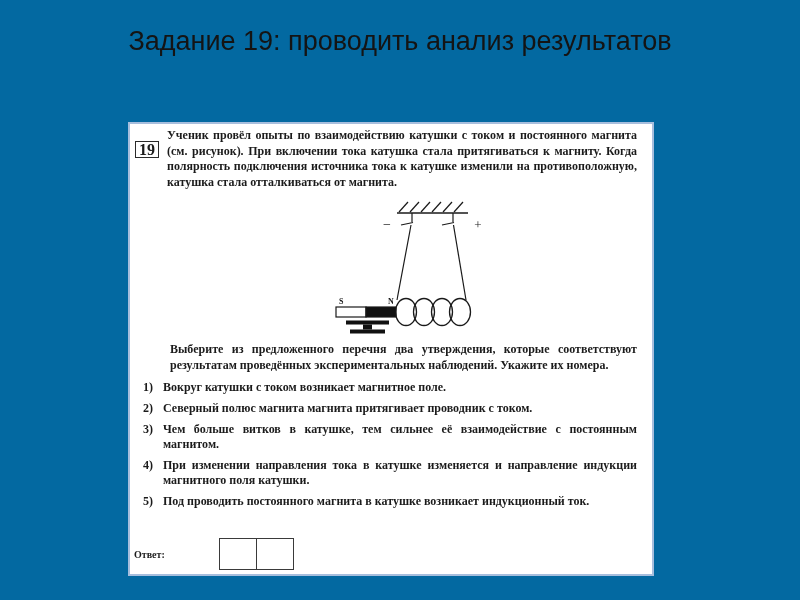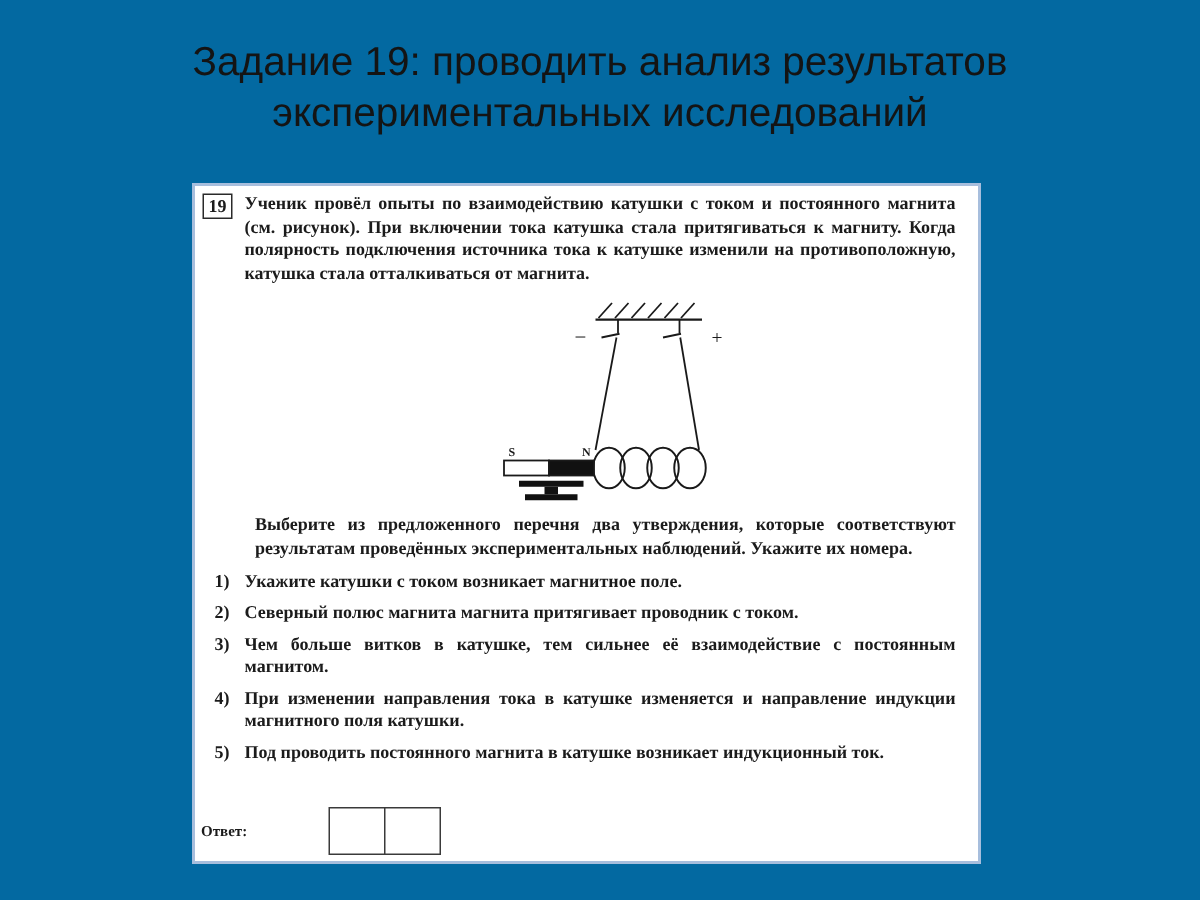--- a/index.html
+++ b/index.html
@@ -8,21 +8,21 @@
 
   .title{position:absolute;top:24px;left:0;width:100%;margin:0;text-align:center;
          font-family:"Liberation Sans",sans-serif;font-weight:400;color:#141414;
          font-size:27px;line-height:34px;}
 
   .task-box{position:absolute;left:128px;top:122px;width:526px;height:454px;
             box-sizing:border-box;border:2px solid #a7bedd;background:#fff;overflow:hidden;}
 
   .statement-row{display:flex;margin:4px 15px 0 5px;}
   .task-num{flex:none;align-self:flex-start;border:1px solid #2a2a2a;
-            font-size:12px;font-weight:bold;line-height:15px;padding:0 3px;margin-top:1px;}
+            font-size:16px;font-weight:bold;line-height:15px;padding:0 3px;margin-top:13px;}
   .statement{margin:0 0 0 8px;font-size:12px;font-weight:bold;line-height:15.5px;
              text-align:justify;}
 
   .figure{position:relative;height:146px;margin-top:2px;}
   .figure svg{position:absolute;left:205px;top:2px;}
 
   .question{margin:4px 15px 0 40px;font-size:12px;font-weight:bold;line-height:15.5px;
             text-align:justify;}
 
   .options{list-style:none;margin:7px 15px 0 13px;padding:0;}
@@ -39,21 +39,20 @@
   .fig-line{stroke:#1a1a1a;fill:none;}
   .fig-label{font-family:"Liberation Serif",serif;fill:#1a1a1a;}
 </style>
 </head>
 <body>
 
 <div class="slide">
 
   <h1 class="title">
     <span>Задание 19: проводить анализ результатов</span><br>
-    <span>экспериментальных исследований</span>
   </h1>
 
   <div class="task-box">
 
     <div class="statement-row">
       <span class="task-num">19</span>
       <p class="statement">Ученик провёл опыты по взаимодействию катушки с током и постоянного магнита (см. рисунок). При включении тока катушка стала притягиваться к магниту. Когда полярность подключения источника тока к катушке изменили на противоположную, катушка стала отталкиваться от магнита.</p>
     </div>
 
     <div class="figure">
@@ -100,21 +99,21 @@
           <rect x="15" y="135.5" width="35" height="4"></rect>
         </g>
       </svg>
     </div>
 
     <p class="question">Выберите из предложенного перечня два утверждения, которые соответствуют результатам проведённых экспериментальных наблюдений. Укажите их номера.</p>
 
     <ol class="options">
       <li>
         <span class="opt-num">1)</span>
-        <span class="opt-text">Укажите катушки с током возникает магнитное поле.</span>
+        <span class="opt-text">Вокруг катушки с током возникает магнитное поле.</span>
       </li>
       <li>
         <span class="opt-num">2)</span>
         <span class="opt-text">Северный полюс магнита магнита притягивает проводник с током.</span>
       </li>
       <li>
         <span class="opt-num">3)</span>
         <span class="opt-text">Чем больше витков в катушке, тем сильнее её взаимодействие с постоянным магнитом.</span>
       </li>
       <li>

